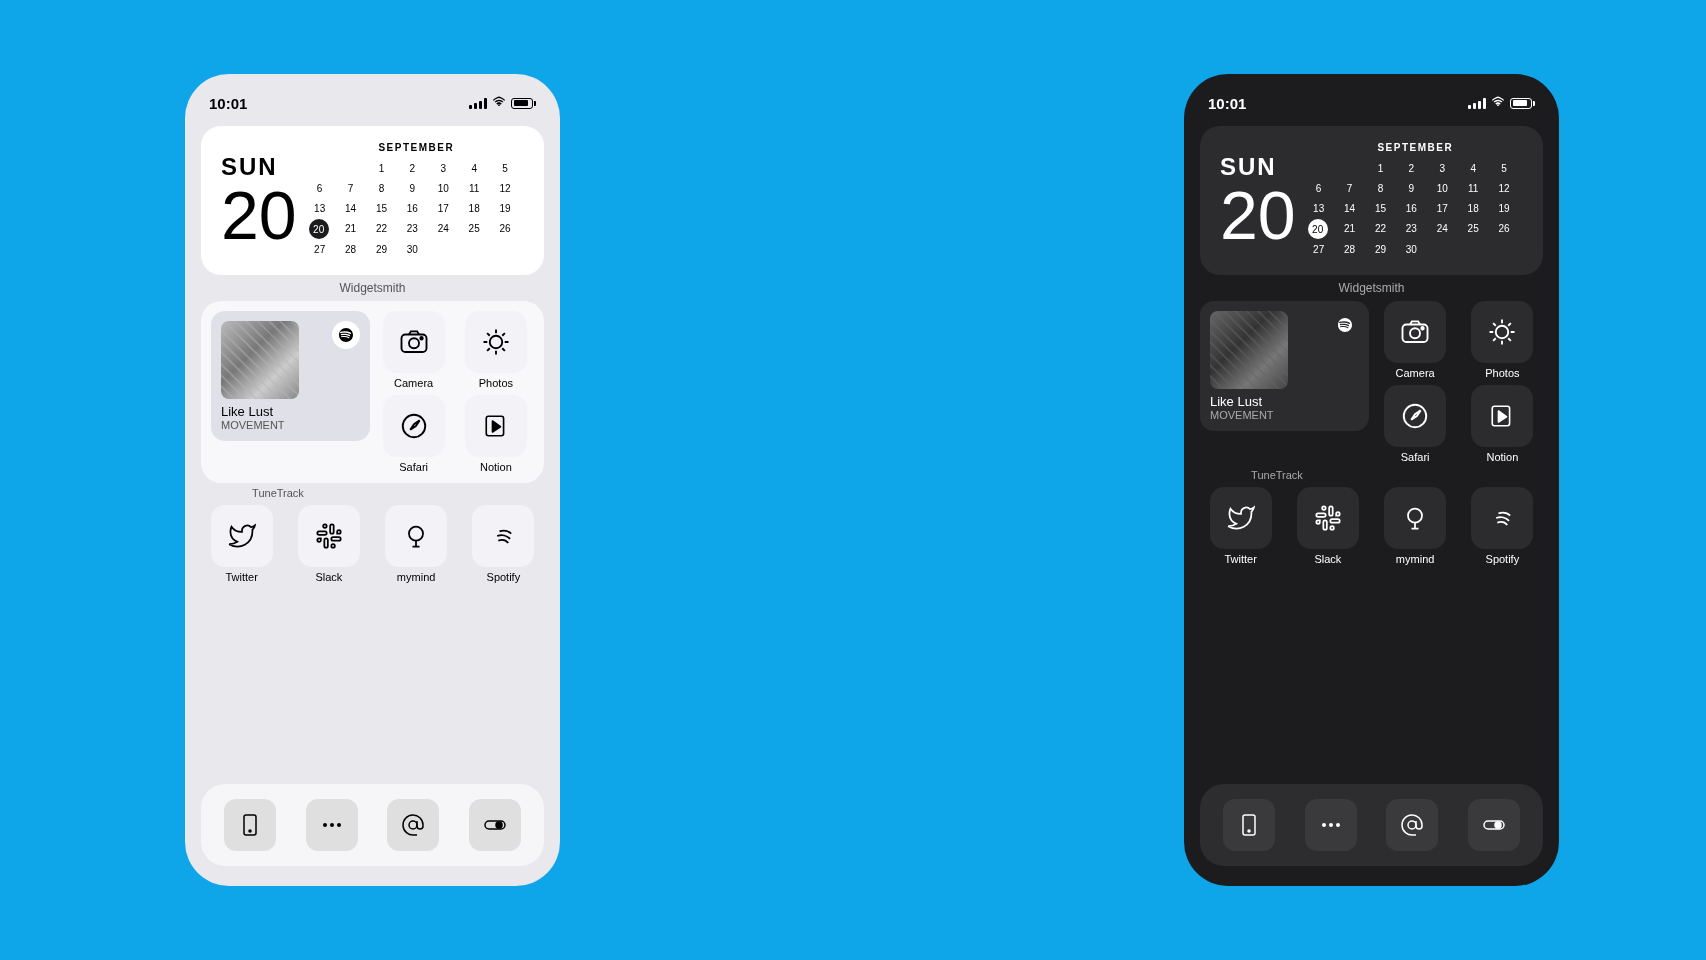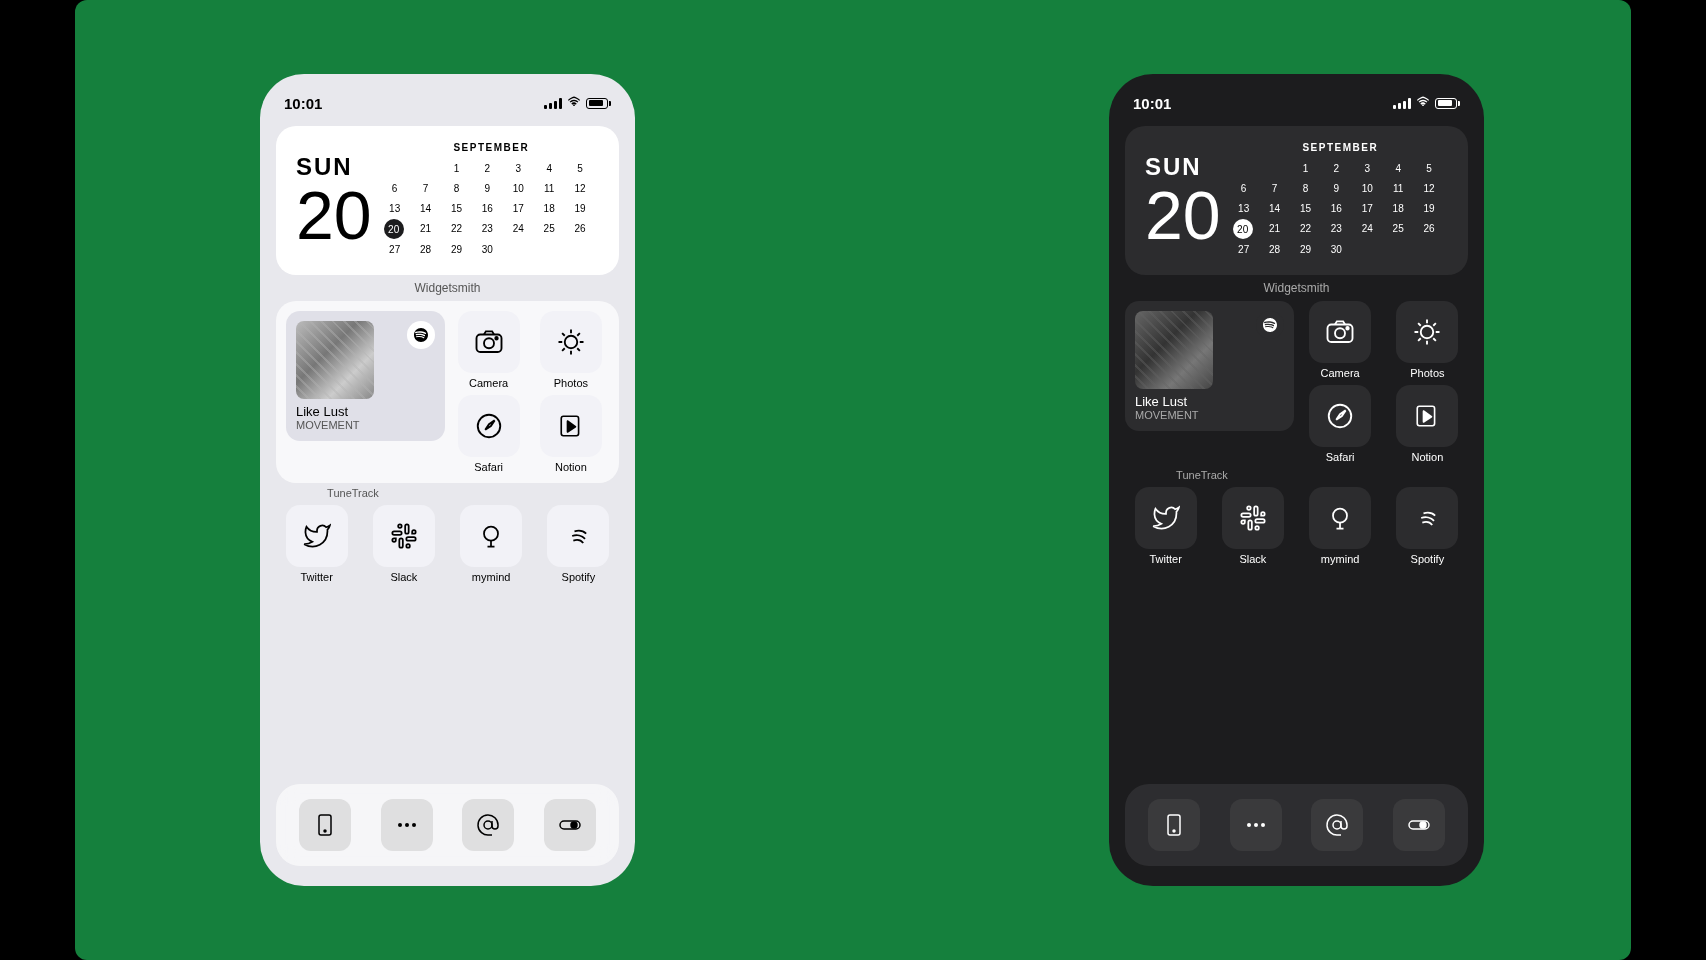--- a/index.html
+++ b/index.html
@@ -16,21 +16,21 @@
 
     
     svg {
       width: 100%;
       height: 100%;
     }
   </style>
 </head>
 <body>
 
-<div style="position:relative; width:1556px; height:960px; background:#15803d; overflow:hidden;border-radius:12px;">
+<div style="position:relative; width:1706px; height:960px; background:#0ea5e9; overflow:hidden;">
 
   <div style="position:absolute; left:185px; top:74px; width:375px; height:812px; background:#e8e8ed; border-radius:44px; overflow:hidden;">
 
     <div style="display:flex; justify-content:space-between; align-items:center; padding:14px 24px 0; height:44px;">
       <span style="font-size:15px; font-weight:600; color:#000;">10:01</span>
       <div style="display:flex; align-items:center; gap:5px; color:#000;">
 
         <div style="display:flex; align-items:flex-end; gap:2px; height:11px;">
           <div style="width:3px; height:4px; background:#000; border-radius:1px;"></div>
           <div style="width:3px; height:6px; background:#000; border-radius:1px;"></div>

